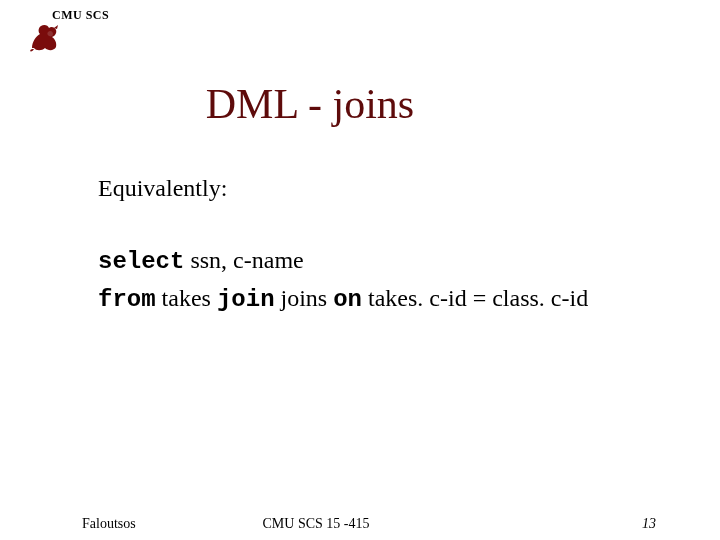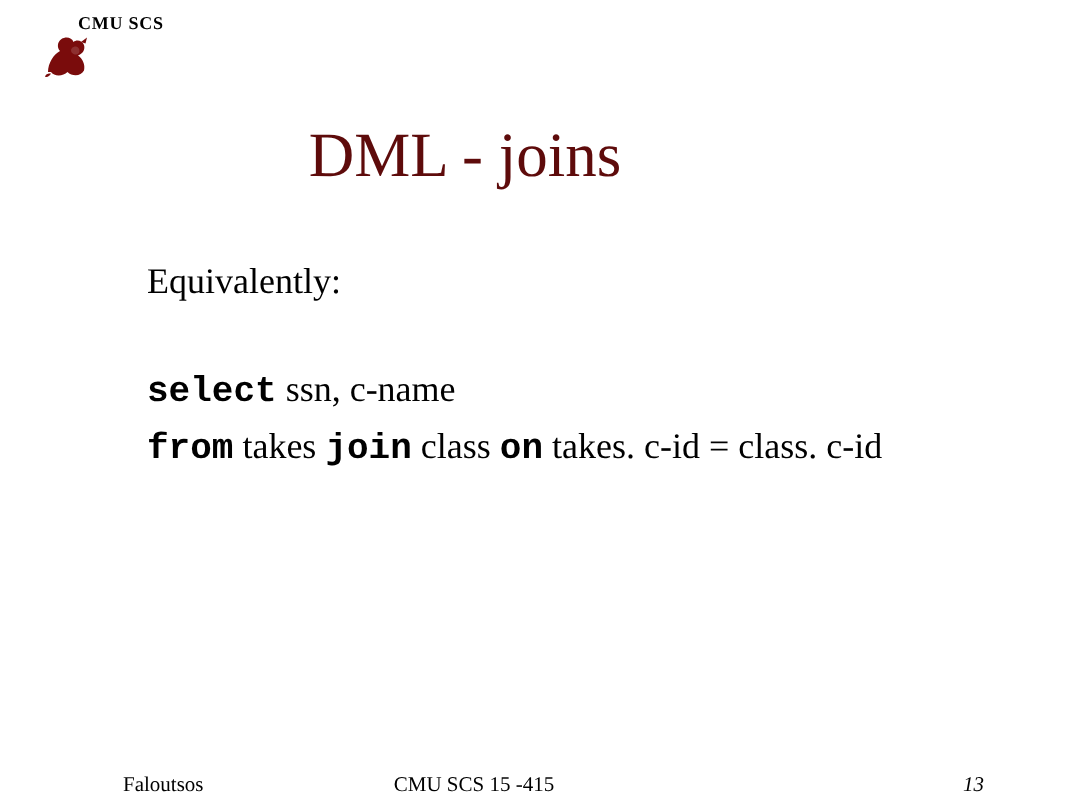--- a/index.html
+++ b/index.html
@@ -41,21 +41,21 @@
   <div class="title">DML - joins</div>
 
   <div class="body">
     <div class="equiv">Equivalently:</div>
 
     <div class="sql-line">
       <span class="kw">select</span><span> ssn, c-name</span>
     </div>
 
     <div class="sql-line">
-      <span class="kw">from</span><span> takes </span><span class="kw">join</span><span> class </span><span class="kw">on</span><span> takes. c-id = class. c-id</span>
+      <span class="kw">from</span><span> takes </span><span class="kw">join</span><span> joins </span><span class="kw">on</span><span> takes. c-id = class. c-id</span>
     </div>
   </div>
 
   <div class="footer">
     <span class="footer-left">Faloutsos</span>
     <span class="footer-center">CMU SCS 15 -415</span>
     <span class="footer-right">13</span>
   </div>
 
 </div>

